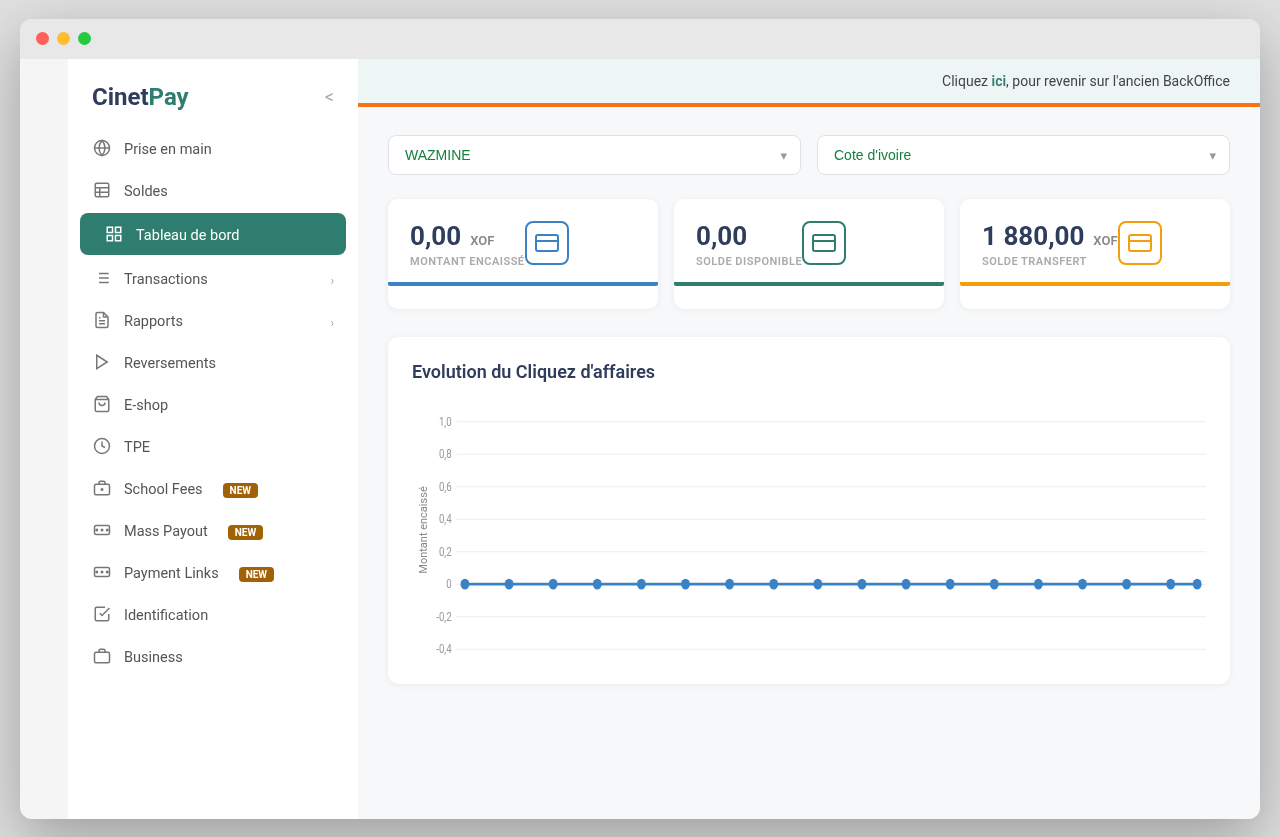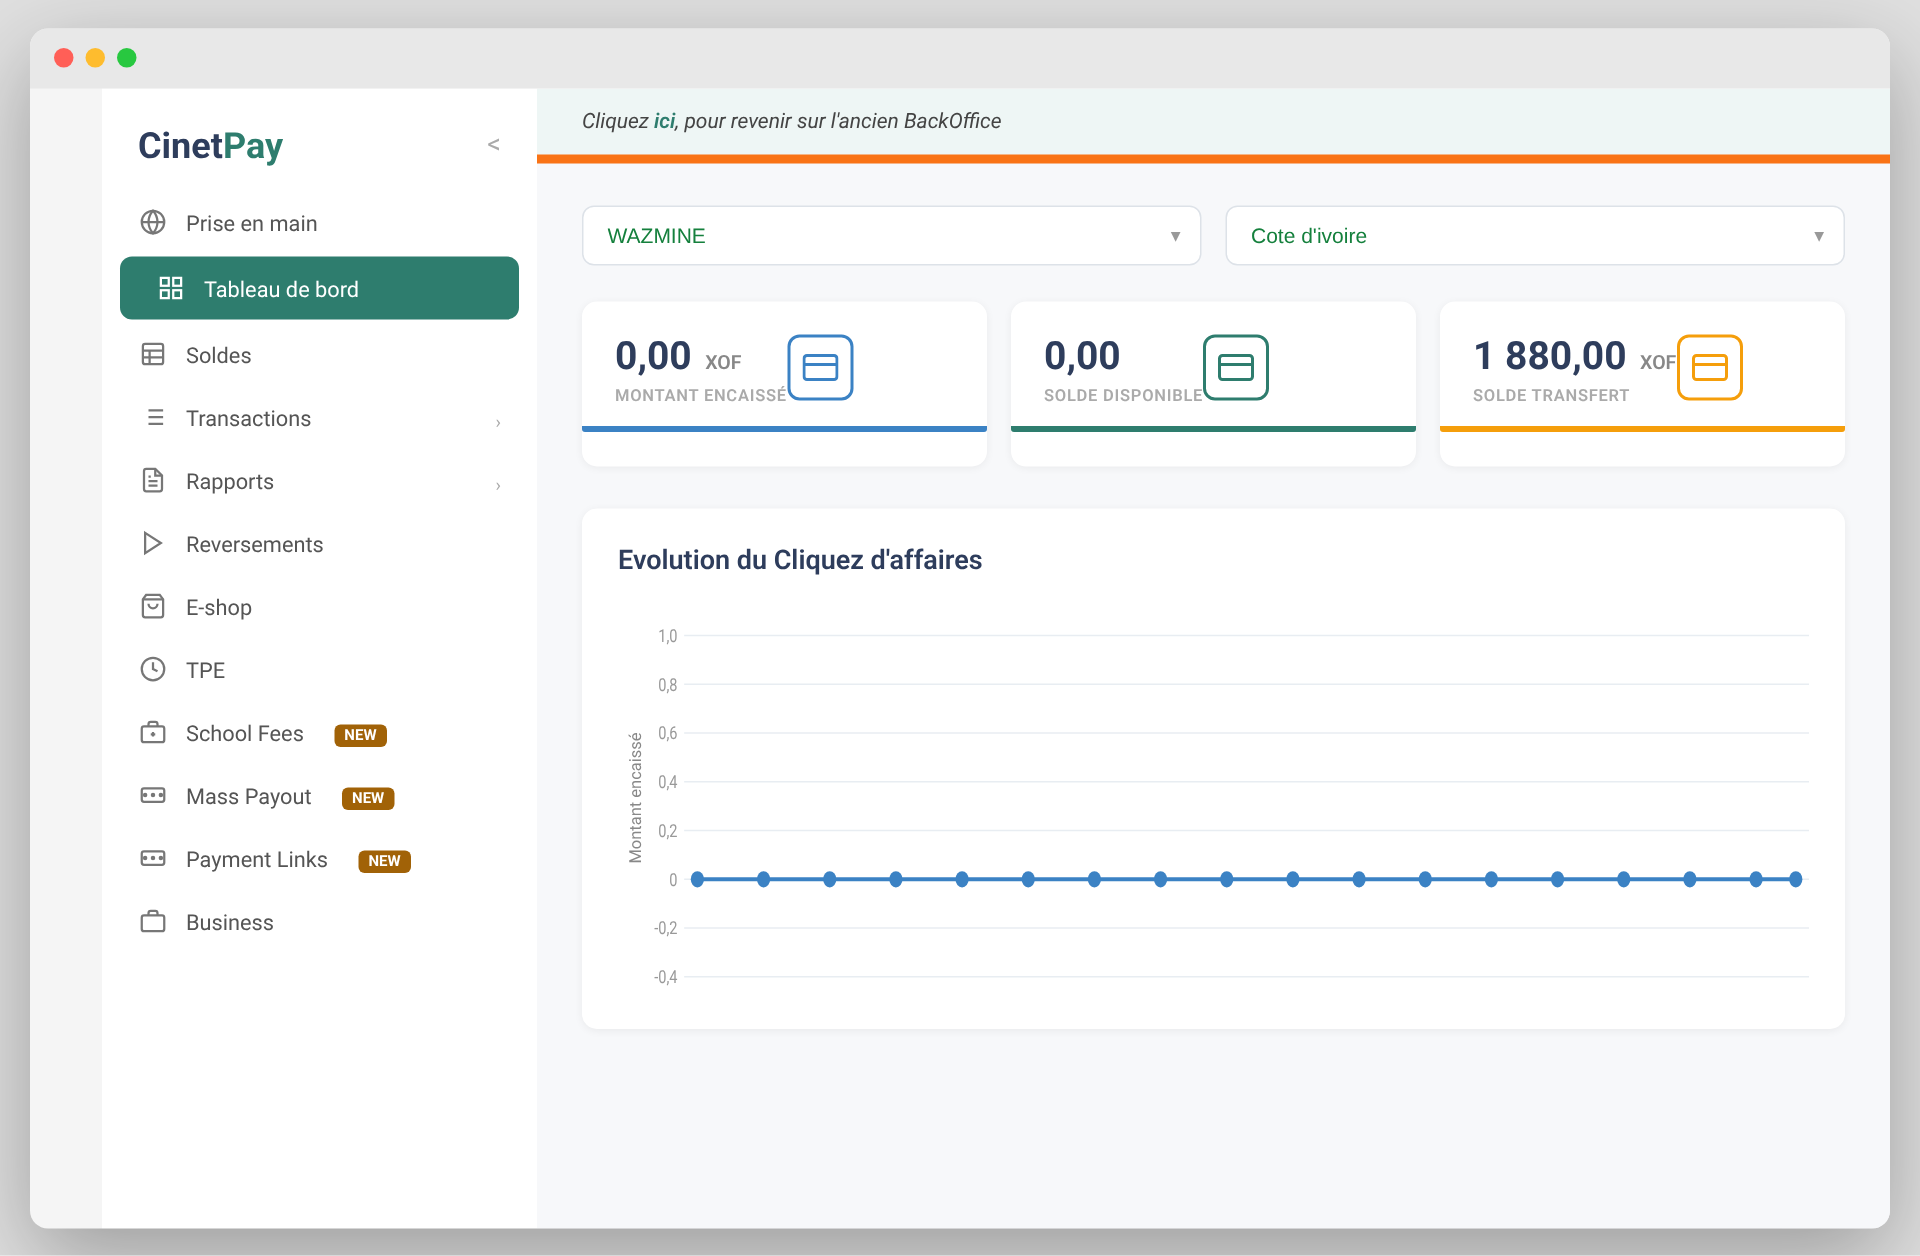--- a/index.html
+++ b/index.html
@@ -112,26 +112,25 @@
     
     .main {
       flex: 1;
       background: #f7f8fa;
       overflow-y: auto;
       display: flex;
       flex-direction: column;
     }
     .top-banner {
       background: #eef6f5;
-      border-bottom: 6px solid #f97316;
+      border-bottom: 4px solid #f97316;
       padding: 14px 30px;
-      text-align: left;
+      text-align: right;
       color: #444;
       font-size: 14px;
-      font-style: italic;
     }
     .top-banner strong { color: #2e7d6e; font-weight: 600; }
     .content {
       padding: 28px 30px;
       flex: 1;
     }
     .filters-row {
       display: flex;
       gap: 16px;
       margin-bottom: 24px;
@@ -253,42 +252,42 @@
         <span class="nav-icon">
           <svg width="18" height="18" viewBox="0 0 24 24" fill="none" stroke="currentColor" stroke-width="2">
               <circle cx="12" cy="12" r="10"></circle>
               <line x1="2" y1="12" x2="22" y2="12"></line>
               <path d="M12 2a15.3 15.3 0 0 1 4 10 15.3 15.3 0 0 1-4 10 15.3 15.3 0 0 1-4-10 15.3 15.3 0 0 1 4-10z"></path>
             </svg>
         </span>
         <span>Prise en main</span>
       </div>
 
+      <div class="nav-item">
+        <span class="nav-icon">
+          <svg width="18" height="18" viewBox="0 0 24 24" fill="none" stroke="currentColor" stroke-width="2">
+              <rect x="3" y="3" width="18" height="18" rx="2"></rect>
+              <line x1="3" y1="9" x2="21" y2="9"></line>
+              <line x1="3" y1="15" x2="21" y2="15"></line>
+              <line x1="9" y1="9" x2="9" y2="21"></line>
+            </svg>
+        </span>
+        <span>Soldes</span>
+      </div>
+
       <div class="nav-item active">
         <span class="nav-icon">
           <svg width="18" height="18" viewBox="0 0 24 24" fill="none" stroke="currentColor" stroke-width="2">
               <rect x="3" y="3" width="7" height="7"></rect>
               <rect x="14" y="3" width="7" height="7"></rect>
               <rect x="3" y="14" width="7" height="7"></rect>
               <rect x="14" y="14" width="7" height="7"></rect>
             </svg>
         </span>
         <span>Tableau de bord</span>
-      </div>
-
-      <div class="nav-item">
-        <span class="nav-icon">
-          <svg width="18" height="18" viewBox="0 0 24 24" fill="none" stroke="currentColor" stroke-width="2">
-              <rect x="3" y="3" width="18" height="18" rx="2"></rect>
-              <line x1="3" y1="9" x2="21" y2="9"></line>
-              <line x1="3" y1="15" x2="21" y2="15"></line>
-              <line x1="9" y1="9" x2="9" y2="21"></line>
-            </svg>
-        </span>
-        <span>Soldes</span>
       </div>
 
       <div class="nav-item">
         <span class="nav-icon">
           <svg width="18" height="18" viewBox="0 0 24 24" fill="none" stroke="currentColor" stroke-width="2">
               <line x1="8" y1="6" x2="21" y2="6"></line>
               <line x1="8" y1="12" x2="21" y2="12"></line>
               <line x1="8" y1="18" x2="21" y2="18"></line>
               <line x1="3" y1="6" x2="3.01" y2="6"></line>
               <line x1="3" y1="12" x2="3.01" y2="12"></line>
@@ -375,20 +374,29 @@
               <circle cx="12" cy="12" r="1"></circle>
               <circle cx="19" cy="12" r="1"></circle>
               <circle cx="5" cy="12" r="1"></circle>
               <rect x="2" y="6" width="20" height="12" rx="2"></rect>
             </svg>
         </span>
         <span>Payment Links</span>
         <span class="nav-badge">NEW</span>
       </div>
 
+      <div class="nav-item">
+        <span class="nav-icon">
+          <svg width="18" height="18" viewBox="0 0 24 24" fill="none" stroke="currentColor" stroke-width="2">
+              <path d="M9 11l3 3L22 4"></path>
+              <path d="M21 12v7a2 2 0 0 1-2 2H5a2 2 0 0 1-2-2V5a2 2 0 0 1 2-2h11"></path>
+            </svg>
+        </span>
+        <span>Identification</span>
+      </div>
 
       <div class="nav-item">
         <span class="nav-icon">
           <svg width="18" height="18" viewBox="0 0 24 24" fill="none" stroke="currentColor" stroke-width="2">
               <rect x="2" y="7" width="20" height="14" rx="2"></rect>
               <path d="M16 7V5a2 2 0 0 0-2-2h-4a2 2 0 0 0-2 2v2"></path>
             </svg>
         </span>
         <span>Business</span>
       </div>

